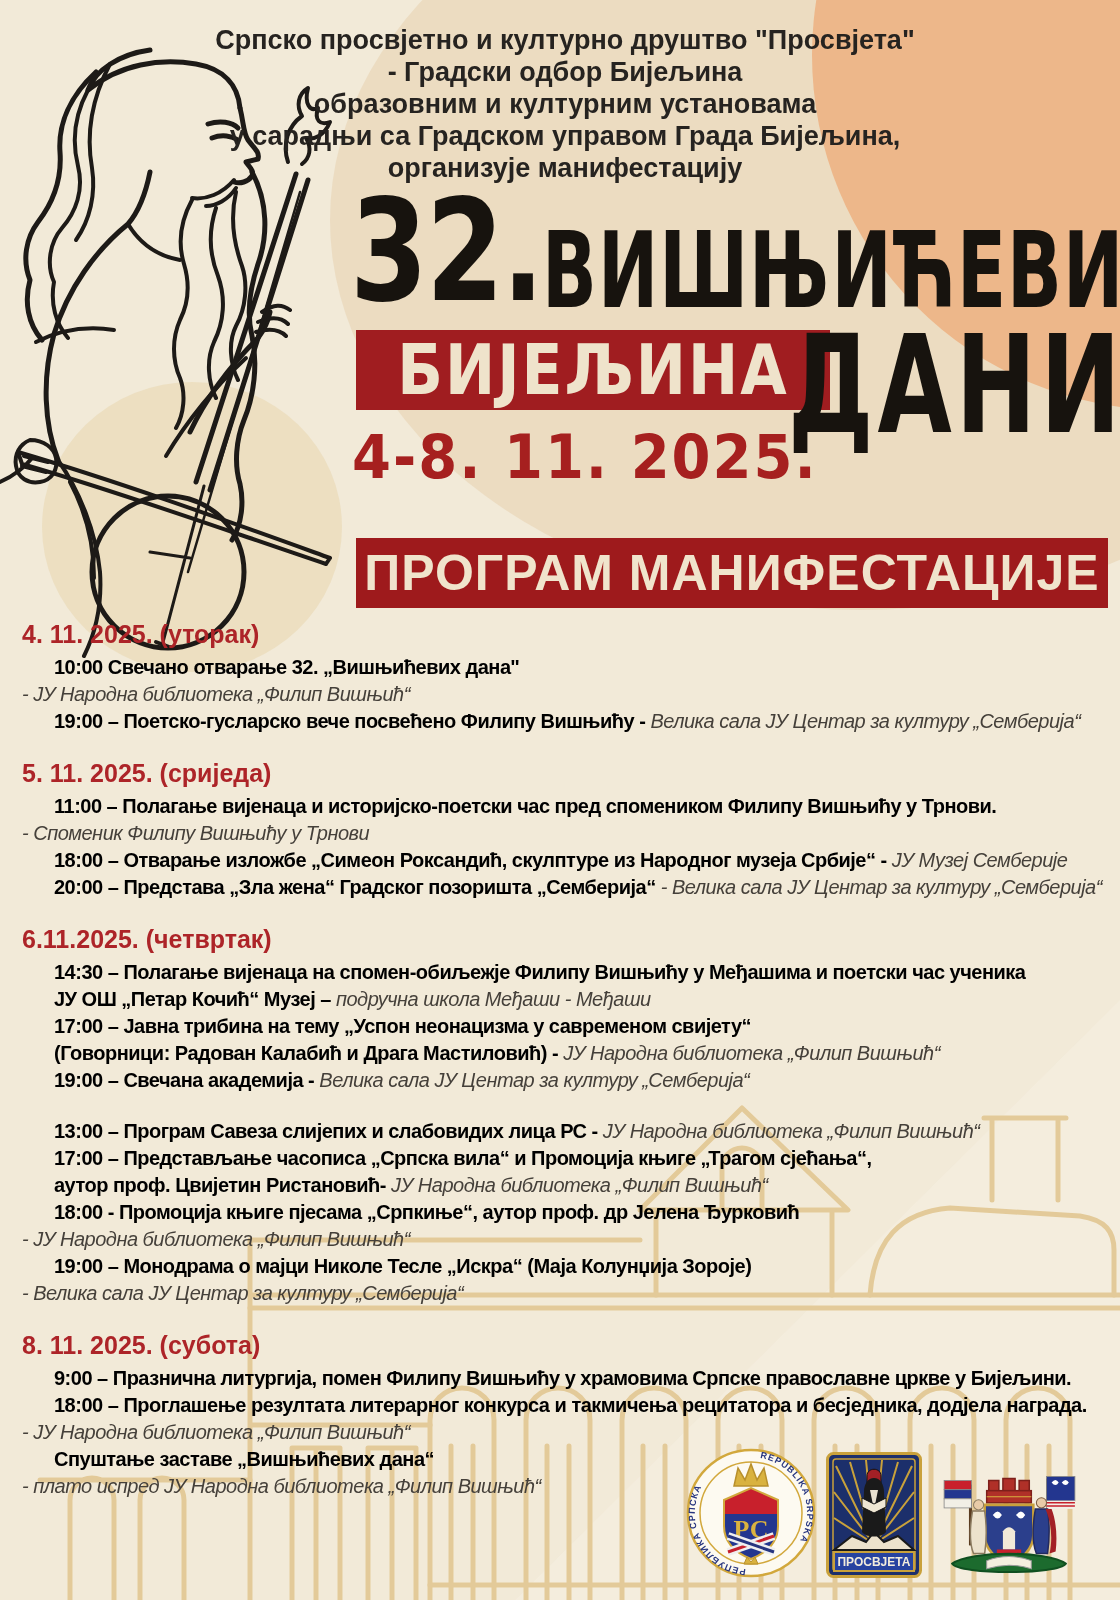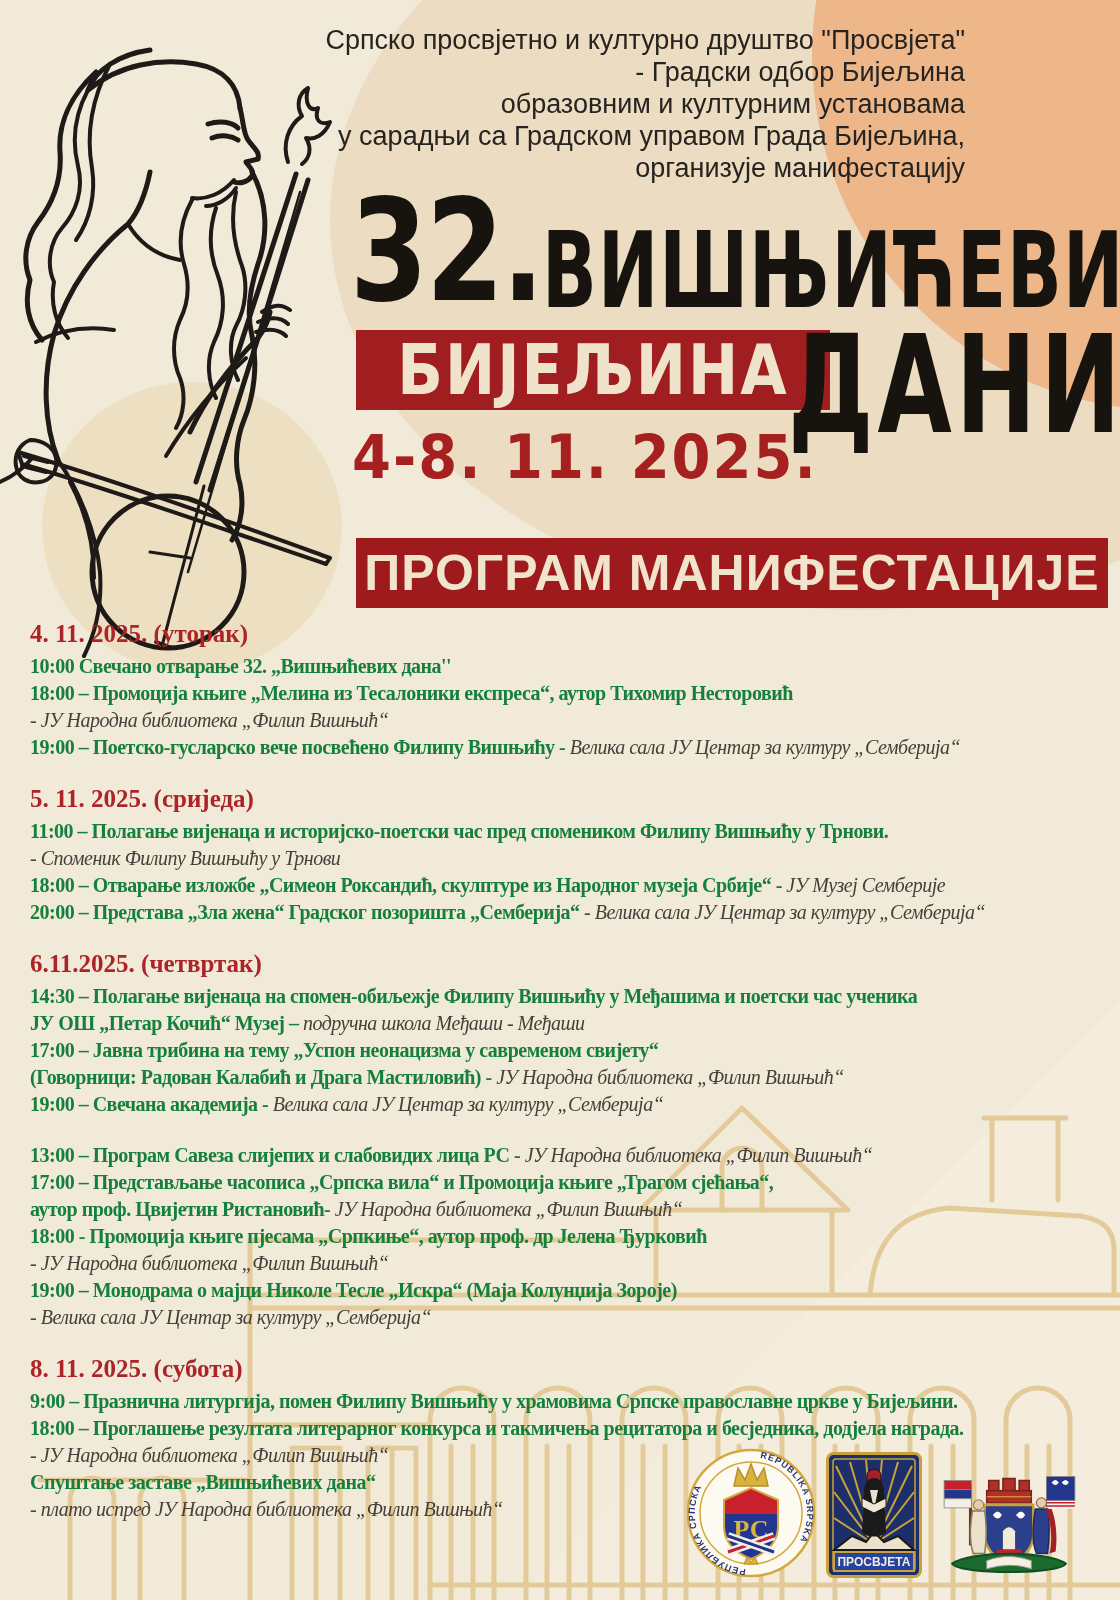--- a/index.html
+++ b/index.html
@@ -11,22 +11,22 @@
   
   .bg-tan   { position:absolute; left:330px; top:-170px; width:1060px; height:780px; border-radius:50%; background:#e9d7b9; opacity:.75; }
   .bg-peach { position:absolute; left:812px; top:-300px; width:710px; height:710px; border-radius:50%; background:#edb78a; }
   .bg-blob-left { position:absolute; left:42px; top:382px; width:300px; height:290px; border-radius:50%; background:#ebdcbc; opacity:.8; }
   .bg-wedge { position:absolute; left:0; top:1000px; width:1120px; height:600px;
               background:#f5efe1; opacity:.55; clip-path:polygon(100% 0,100% 100%,46% 100%); }
   .bg-building { position:absolute; left:0; top:1080px; width:1120px; height:520px; }
   .gusle-art { position:absolute; left:0; top:12px; width:345px; height:660px; }
 
   
-  .org-lines { position:absolute; left:165px; top:24px; width:800px; text-align:right;
-               font-weight:normal; font-size:27px; line-height:32px; color:#262320; }
+  .org-lines { position:absolute; left:165px; top:24px; width:800px; text-align:center;
+               font-weight:bold; font-size:27px; line-height:32px; color:#262320; }
 
   
   .t-big { font-family:"DejaVu Sans", sans-serif; font-weight:bold; color:#17130e; }
   .t-number { position:absolute; left:350px; top:188px; font-size:112px; line-height:100px;
               transform:scaleY(1.26); transform-origin:top left; letter-spacing:-2px; }
   .t-visnjicevi { position:absolute; left:542px; top:216px; font-size:72px; line-height:76px;
               transform:scaleY(1.45); transform-origin:top left; letter-spacing:1px; }
   .t-city-box { position:absolute; left:356px; top:330px; width:474px; height:80px;
               background:#a01d20; display:flex; align-items:center; justify-content:center; }
   .t-city { font-family:"DejaVu Sans", sans-serif; font-weight:bold; font-size:60px; color:#efe3cb;
@@ -34,25 +34,25 @@
   .t-dani { position:absolute; left:788px; top:314px; font-size:96px; line-height:100px;
               transform:scaleY(1.42); transform-origin:top left; letter-spacing:4px; }
   .t-dates { position:absolute; left:352px; top:426px; font-size:56px; line-height:58px; color:#a6201f;
               font-family:"DejaVu Sans", sans-serif; font-weight:bold;
               transform:scaleY(1.08); transform-origin:top left; letter-spacing:2px; }
 
   
   .banner { position:absolute; left:356px; top:538px; width:752px; height:70px; background:#9e1a1c;
             color:#f0e4cc; display:flex; align-items:center; justify-content:center;
             font-size:50px; font-weight:bold; letter-spacing:1px; }
-  .program { position:absolute; left:30px; top:620px; width:1075px;font-family:Liberation Serif, serif; }
+  .program { position:absolute; left:22px; top:620px; width:1075px; }
   .day { margin-bottom:24px; }
   .day-heading { color:#ad2428; font-size:25px; font-weight:bold; margin-bottom:5px; }
   .line { font-size:20px; line-height:27px; letter-spacing:-0.5px; white-space:nowrap; }
-  .seg-bold { font-weight:bold; color:#15803d; }
+  .seg-bold { font-weight:bold; color:#000000;margin-left:32px; }
   .seg-italic { font-style:italic; font-weight:normal; color:#45403a; }
 
   
   .logo-rs        { position:absolute; left:686px; top:1448px; width:130px; height:130px; }
   .logo-prosvjeta { position:absolute; left:826px; top:1452px; width:96px;  height:126px; }
   .logo-bijeljina { position:absolute; left:936px; top:1446px; width:146px; height:136px; }
 </style>
 </head>
 <body>
 
@@ -141,21 +141,20 @@
   </div>
   <div class="t-dani t-big">ДАНИ</div>
   <div class="t-dates">4-8. 11. 2025.</div>
 
   <div class="banner">ПРОГРАМ МАНИФЕСТАЦИЈЕ</div>
 
   <div class="program">
       <div class="day">
         <div class="day-heading">4. 11. 2025. (уторак)</div>
         <div class="line"><span class="seg-bold">10:00 Свечано отварање 32. „Вишњићевих дана''</span></div>
-        <div class="line"><span class="seg-bold">18:00 – Промоција књиге „Мелина из Тесалоники експреса“, аутор Тихомир Несторовић</span></div>
         <div class="line"><span class="seg-italic">- ЈУ Народна библиотека „Филип Вишњић“</span></div>
         <div class="line"><span class="seg-bold">19:00 – Поетско-гусларско вече посвећено Филипу Вишњићу - </span><span class="seg-italic">Велика сала ЈУ Центар за културу „Семберија“</span></div>
       </div>
       <div class="day">
         <div class="day-heading">5. 11. 2025. (сриједа)</div>
         <div class="line"><span class="seg-bold">11:00 – Полагање вијенаца и историјско-поетски час пред спомеником Филипу Вишњићу у Трнови.</span></div>
         <div class="line"><span class="seg-italic">- Споменик Филипу Вишњићу у Трнови</span></div>
         <div class="line"><span class="seg-bold">18:00 – Отварање изложбе „Симеон Роксандић, скулптуре из Народног музеја Србије“ - </span><span class="seg-italic">ЈУ Музеј Семберије</span></div>
         <div class="line"><span class="seg-bold">20:00 – Представа „Зла жена“ Градског позоришта „Семберија“ </span><span class="seg-italic">- Велика сала ЈУ Центар за културу „Семберија“</span></div>
       </div>

